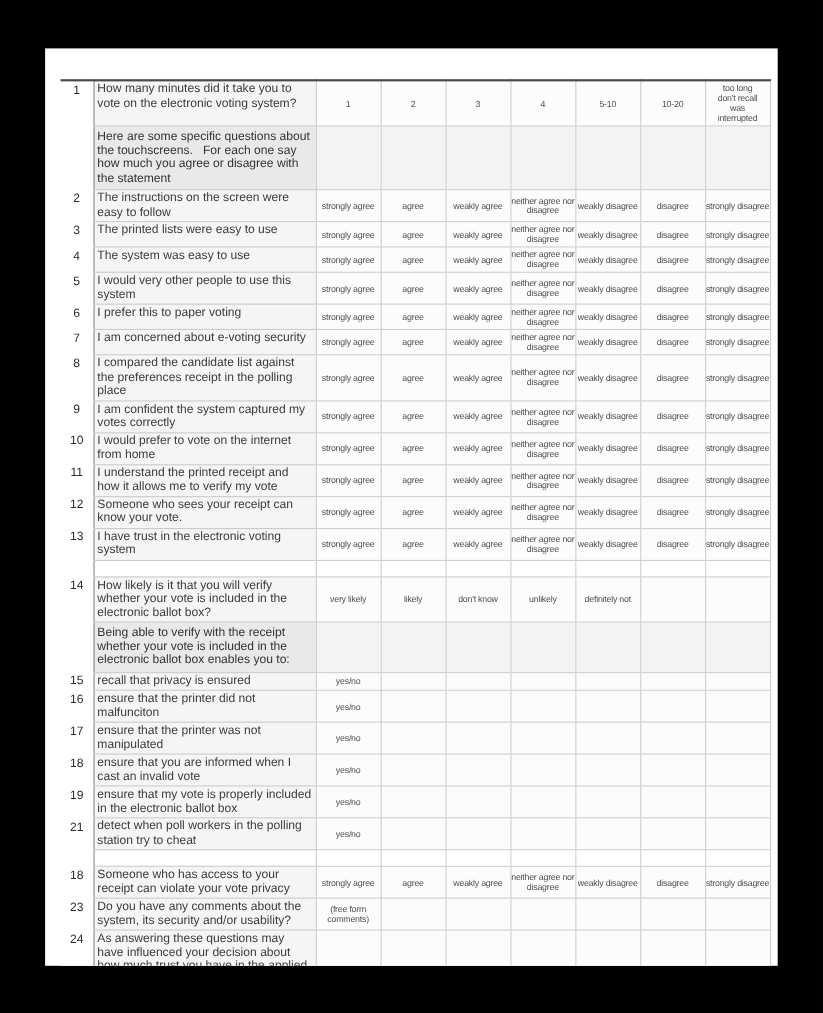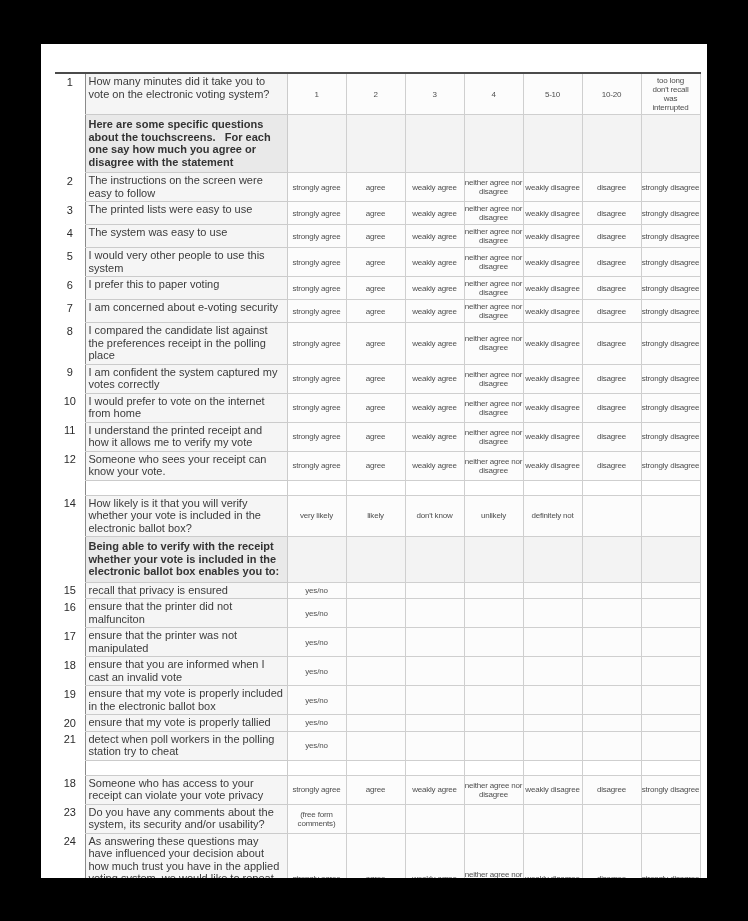--- a/index.html
+++ b/index.html
@@ -62,21 +62,21 @@
     text-align:center;
     font-size:8px;
     letter-spacing:-0.2px;
     line-height:9px;
     color:#4f4f4f;
     padding:2px 0;
     white-space:pre-line;
   }
   tr.row-section td.q {
     background:#e9e9e9;
-    font-weight:bold;
+    font-weight:normal;
     color:#333;
     padding:3px 3px 4px 3px;
     white-space:pre-wrap;
   }
   tr.row-section td.opt { background:#f3f3f3; }
   tr.row-spacer td { height:15px; background:#fff; }
   tr.row-spacer td.q, tr.row-spacer td.opt { background:#fff; }
 </style>
 </head>
 <body>
@@ -235,20 +235,31 @@
             <td class="num">12</td>
             <td class="q">Someone who sees your receipt can know your vote.</td>
             <td class="opt">strongly agree</td>
             <td class="opt">agree</td>
             <td class="opt">weakly agree</td>
             <td class="opt">neither agree nor disagree</td>
             <td class="opt">weakly disagree</td>
             <td class="opt">disagree</td>
             <td class="opt">strongly disagree</td>
           </tr>
+          <tr class="row-question">
+            <td class="num">13</td>
+            <td class="q">I have trust in the electronic voting system</td>
+            <td class="opt">strongly agree</td>
+            <td class="opt">agree</td>
+            <td class="opt">weakly agree</td>
+            <td class="opt">neither agree nor disagree</td>
+            <td class="opt">weakly disagree</td>
+            <td class="opt">disagree</td>
+            <td class="opt">strongly disagree</td>
+          </tr>
           <tr class="row-spacer">
             <td class="num"></td>
             <td class="q"></td>
             <td class="opt"></td>
             <td class="opt"></td>
             <td class="opt"></td>
             <td class="opt"></td>
             <td class="opt"></td>
             <td class="opt"></td>
             <td class="opt"></td>
@@ -324,31 +335,20 @@
             <td class="q">ensure that my vote is properly included in the electronic ballot box</td>
             <td class="opt">yes/no</td>
             <td class="opt"></td>
             <td class="opt"></td>
             <td class="opt"></td>
             <td class="opt"></td>
             <td class="opt"></td>
             <td class="opt"></td>
           </tr>
           <tr class="row-question">
-            <td class="num">20</td>
-            <td class="q">ensure that my vote is properly tallied</td>
-            <td class="opt">yes/no</td>
-            <td class="opt"></td>
-            <td class="opt"></td>
-            <td class="opt"></td>
-            <td class="opt"></td>
-            <td class="opt"></td>
-            <td class="opt"></td>
-          </tr>
-          <tr class="row-question">
             <td class="num">21</td>
             <td class="q">detect when poll workers in the polling station try to cheat</td>
             <td class="opt">yes/no</td>
             <td class="opt"></td>
             <td class="opt"></td>
             <td class="opt"></td>
             <td class="opt"></td>
             <td class="opt"></td>
             <td class="opt"></td>
           </tr>

